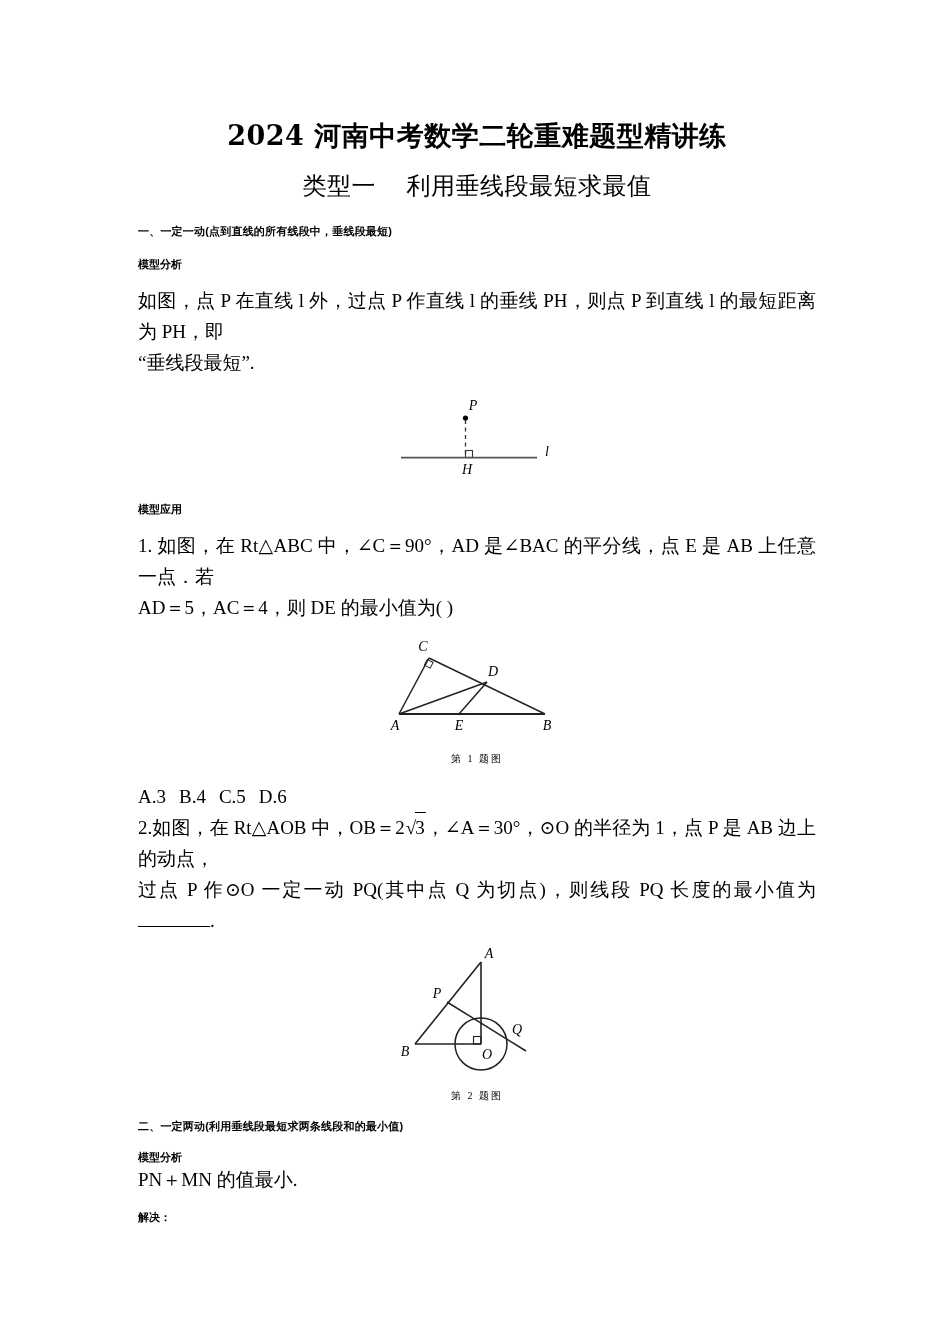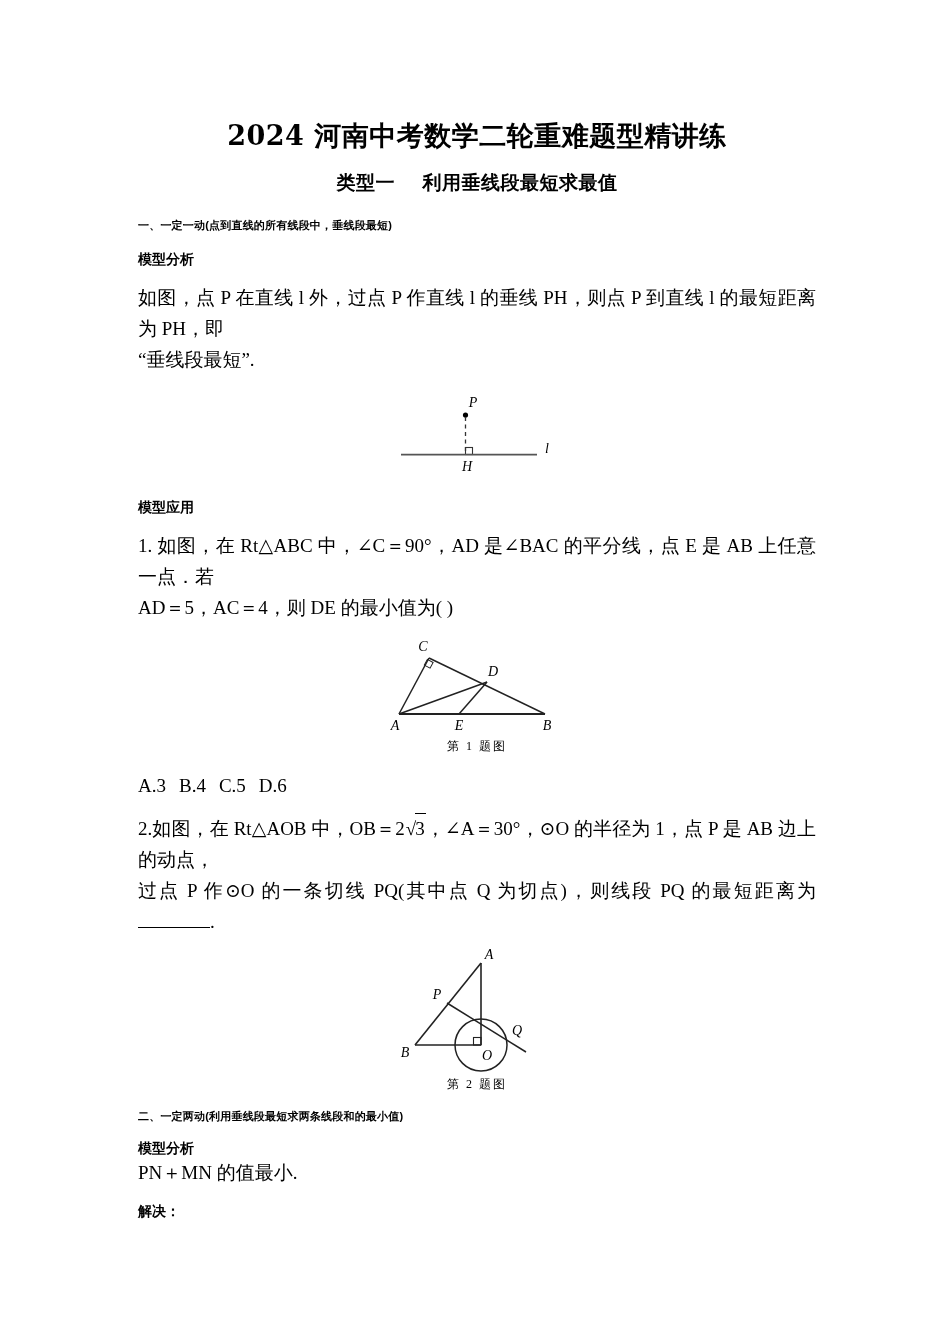--- a/index.html
+++ b/index.html
@@ -37,65 +37,65 @@
     font-size: 27px;
     letter-spacing: 0.5px;
     line-height: 1.0;
     margin: 0;
   }
   .title-line1 { padding-top: 122px; }
   .title-line2 { padding-top: 13px; }
   .type-title {
     text-align: center;
     font-family: "Liberation Sans", "DejaVu Sans", sans-serif;
-    font-weight: bold;
-    font-size: 19px;
+    font-weight: normal;
+    font-size: 24px;
     letter-spacing: 0.5px;
     padding-top: 21px;
   }
   .type-title .gap { display: inline-block; width: 16px; }
 
   
   .sec-head {
     font-family: "Liberation Sans", "DejaVu Sans", sans-serif;
     font-weight: bold;
     font-size: 11px;
     letter-spacing: 0.2px;
   }
   .sub-head {
     font-family: "Liberation Sans", "DejaVu Sans", sans-serif;
     font-weight: bold;
-    font-size: 14px;
+    font-size: 11px;
   }
 
   
   .para {
     font-family: "Liberation Serif", "DejaVu Serif", serif;
     font-size: 19px;
     line-height: 1.62;
     text-align: justify;
   }
 
   .mt22 { margin-top: 22px; }
   .mt18 { margin-top: 18px; }
   .mt16 { margin-top: 16px; }
   .mt14 { margin-top: 14px; }
-  .mt12 { margin-top: 12px; }
+  .mt12 { }
   .mt10 { margin-top: 10px; }
 
   
   .figure {
     text-align: center;
   }
   .figcap {
     text-align: center;
     font-family: "Liberation Serif", "DejaVu Serif", serif;
-    font-size: 12px;
+    font-size: 10px;
     letter-spacing: 2px;
-    margin-top: 0;
+    margin-top: 14px;
   }
   svg { display: inline-block; }
 
   
   .sqrt {
     display: inline-block;
     position: relative;
     padding-left: 1px;
   }
   .sqrt .radsym { font-style: normal; }
@@ -191,21 +191,21 @@
     </div>
 
     <div class="para mt16">
       <span><span>A.</span><span>3</span></span><span class="opt-gap"></span><span><span>B.</span><span>4</span></span><span class="opt-gap"></span><span><span>C.</span><span>5</span></span><span class="opt-gap"></span><span><span>D.</span><span>6</span></span>
     </div>
 
     <div class="para mt12">
       <span>2.</span><span>如图，在 Rt△AOB 中，OB＝2</span><span class="sqrt"><span class="radsym">√</span><span class="radicand">3</span></span><span>，∠A＝30°，⊙O 的半径为 1，点 P 是 AB 边上的动点，</span>
     </div>
     <div class="para">
-      <span>过点 P 作⊙O 的一条切线 PQ(其中点 Q 为切点)，则线段 PQ 的最短距离为</span><span class="blank-line"></span><span>.</span>
+      <span>过点 P 作⊙O 一定一动 PQ(其中点 Q 为切点)，则线段 PQ 长度的最小值为</span><span class="blank-line"></span><span>.</span>
     </div>
 
     <div class="figure mt10">
       <svg width="200" height="125" viewBox="0 0 200 125">
 
         <line x1="104" y1="16" x2="104" y2="98" stroke="#222" stroke-width="1.6"></line>
         <line x1="38" y1="98" x2="104" y2="98" stroke="#222" stroke-width="1.6"></line>
         <line x1="104" y1="16" x2="38" y2="98" stroke="#222" stroke-width="1.6"></line>
 
         <rect x="96.5" y="90.5" width="7.5" height="7.5" fill="none" stroke="#222" stroke-width="1.1"></rect>

